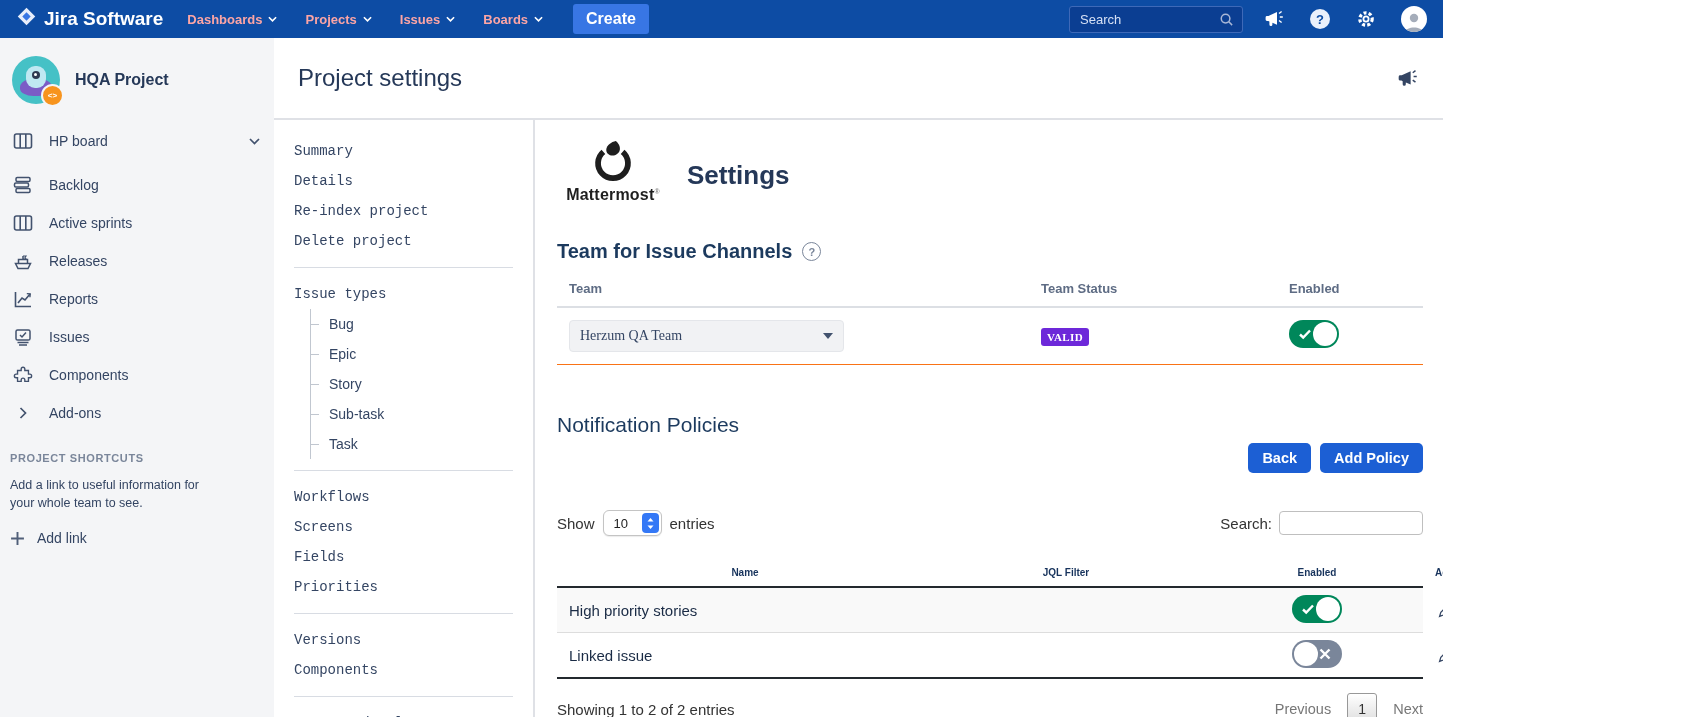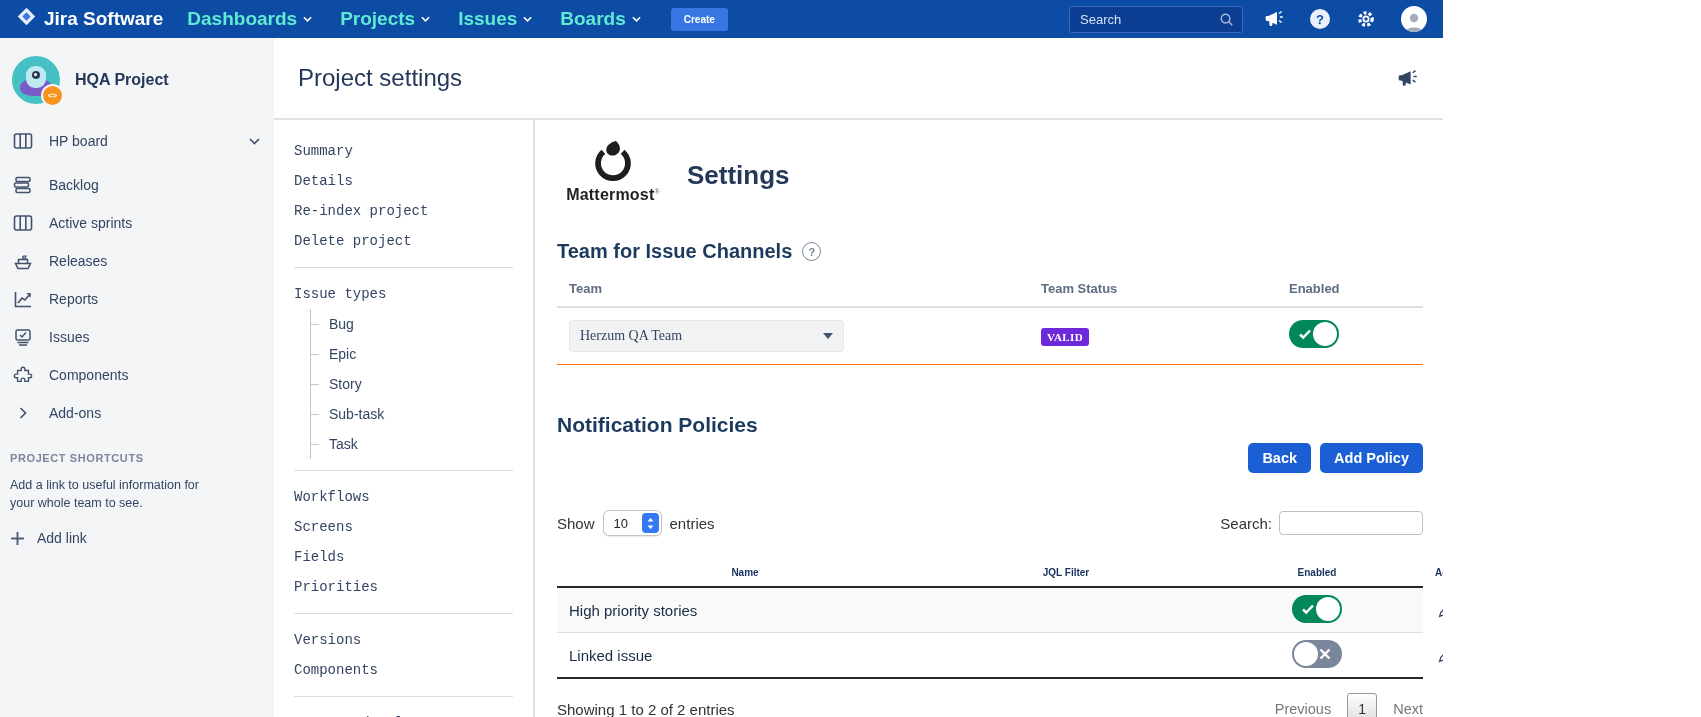--- a/index.html
+++ b/index.html
@@ -2,23 +2,23 @@
 <html><head>
 <meta charset="utf-8">
 <style>
   html,body{margin:0;padding:0;background:#fff;font-family:"Liberation Sans",sans-serif;}
   .page{width:1443px;height:717px;display:flex;flex-direction:column;overflow:hidden;background:#fff;}
 
   
   .navbar{height:38px;background:#0D4CA4;display:flex;align-items:center;padding:0 16px;flex:none;}
   .brand{display:flex;align-items:center;gap:7px;color:#fff;font-size:19px;font-weight:600;margin-right:24px;white-space:nowrap;}
   .nav-menus{display:flex;gap:28px;align-items:center;margin-right:30px;}
-  .nav-menu{display:flex;align-items:center;gap:6px;color:#5eead4;font-weight:700;font-size:19px;cursor:pointer;}
+  .nav-menu{display:flex;align-items:center;gap:6px;color:#fca5a5;font-weight:700;font-size:13px;cursor:pointer;}
   .chev{width:9px;height:6px;display:inline-block;}
-  .create-btn{background:#3876E4;color:#fff;font-weight:700;font-size:10px;padding:6px 13px;border-radius:3px;border:none;cursor:pointer;}
+  .create-btn{background:#3876E4;color:#fff;font-weight:700;font-size:16px;padding:6px 13px;border-radius:3px;border:none;cursor:pointer;}
   .nav-spacer{flex:1;}
   .nav-search{width:156px;height:25px;background:#0B3E92;border:1px solid #3E69B8;border-radius:3px;display:flex;align-items:center;padding:0 8px;margin-right:20px;}
   .nav-search input{flex:1;background:transparent;border:none;outline:none;color:#fff;font-size:13px;font-family:inherit;min-width:0;}
   .nav-search input::placeholder{color:#D6E0F5;}
   .nav-icons{display:flex;align-items:center;gap:24px;}
   .nav-icon{width:22px;height:22px;display:flex;align-items:center;justify-content:center;cursor:pointer;}
   .help-circle{width:20px;height:20px;border-radius:50%;background:#EAF0FB;color:#0D4CA4;font-weight:700;font-size:13px;display:flex;align-items:center;justify-content:center;}
   .avatar{width:26px;height:26px;border-radius:50%;background:#fff;overflow:hidden;display:flex;align-items:flex-end;justify-content:center;}
 
   
@@ -85,21 +85,21 @@
   .toggle .t-check,.toggle .t-x{position:absolute;top:7px;width:14px;height:14px;display:none;}
   .toggle.on{background:#00875A;}
   .toggle.on .t-knob{right:2px;}
   .toggle.on .t-check{display:block;left:9px;}
   .toggle.off{background:#7A869A;}
   .toggle.off .t-knob{left:2px;}
   .toggle.off .t-x{display:block;right:10px;}
   .cell-center{justify-self:center;}
 
   
-  .np-title{font-size:21px;font-weight:700;color:#1C3A5E;margin-top:48px;}
+  .np-title{font-size:21px;font-weight:400;color:#1C3A5E;margin-top:48px;}
   .np-buttons{display:flex;justify-content:flex-end;gap:9px;margin-top:6px;}
   .np-controls{display:flex;align-items:center;margin-top:26px;font-size:15px;color:#333;}
   .show-select{display:inline-flex;align-items:center;height:24px;background:#fff;border:1px solid #C4C4C4;border-radius:6px;box-shadow:0 1px 1px rgba(0,0,0,.08);margin:11px 8px;padding-left:10px;cursor:pointer;}
   .show-select .val{font-size:13px;color:#222;min-width:22px;}
   .stepper{width:17px;height:20px;margin:0 2px 0 6px;background:#3478F6;border-radius:4px;display:flex;align-items:center;justify-content:center;}
   .np-search{margin-left:auto;display:flex;align-items:center;gap:7px;}
   .np-search input{width:130px;height:22px;border:1px solid #BFBFBF;border-radius:4px;outline:none;padding:0 6px;font-family:inherit;}
 
   .np-head,.np-row{display:grid;grid-template-columns:376px 266px 236px 1fr;align-items:center;}
   .np-head{margin-top:14px;font-size:10px;font-weight:700;color:#17335C;padding:6px 0 8px;border-bottom:2px solid #23292E;}

